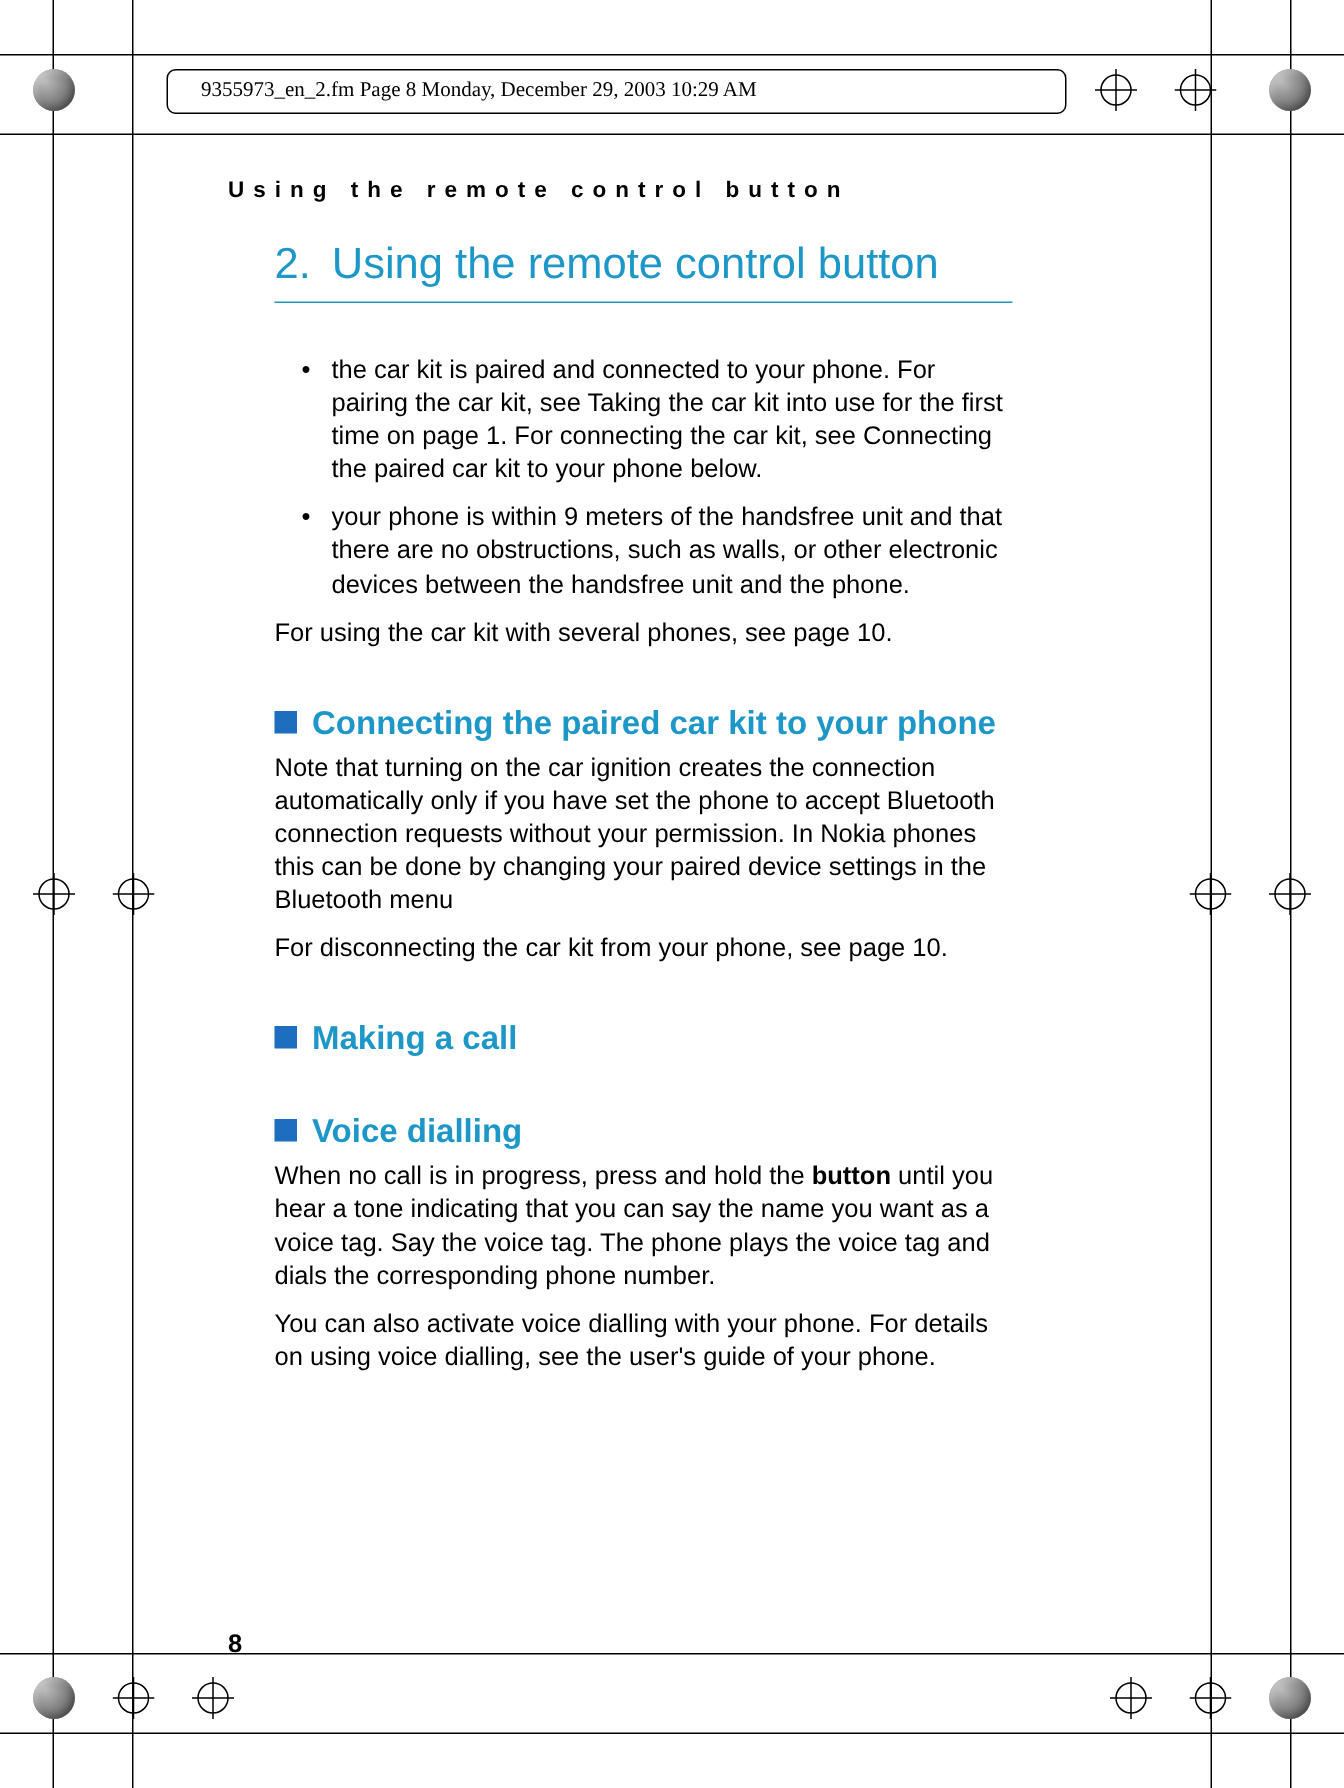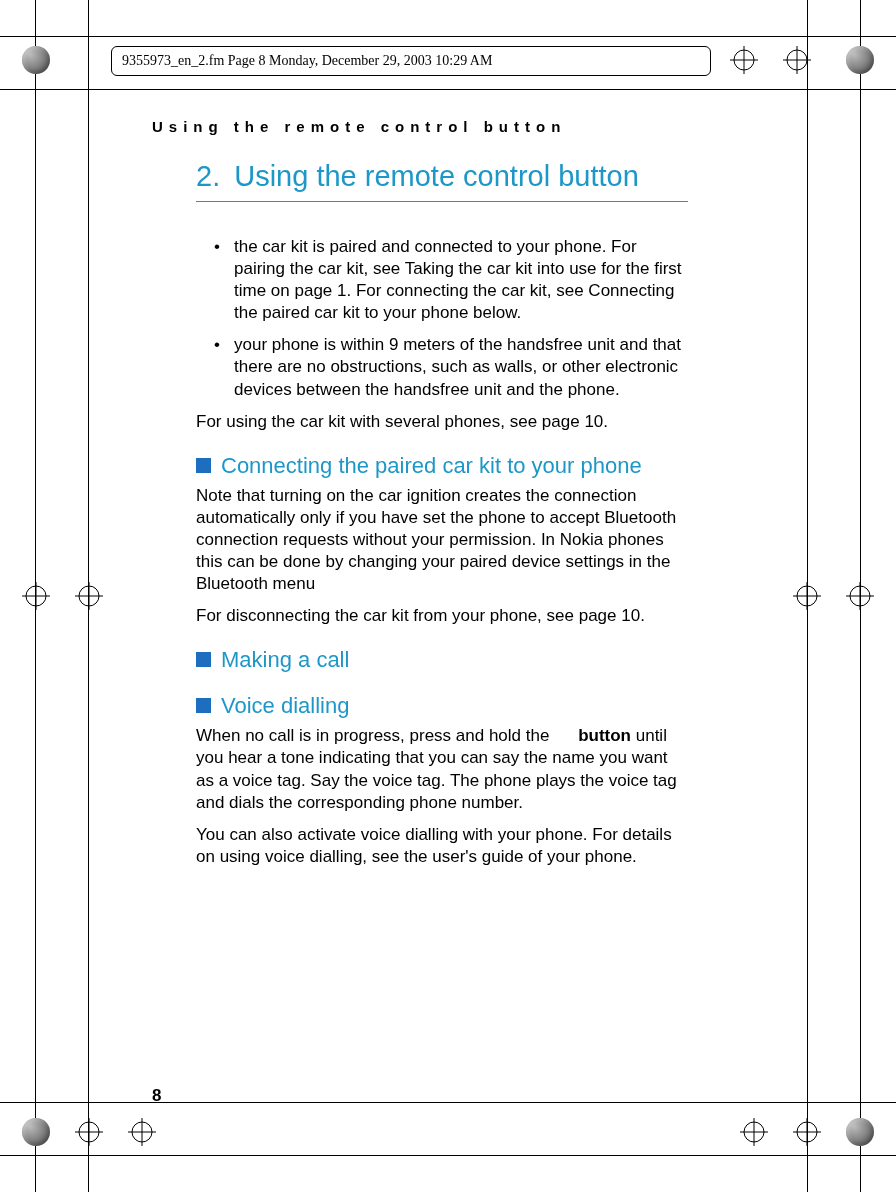--- a/index.html
+++ b/index.html
@@ -41,35 +41,35 @@
   }
   .header-box {
     position: absolute;
     left: 111px;
     top: 46px;
     width: 600px;
     height: 30px;
     border: 1px solid #000;
     border-radius: 6px;
     font-size: 14px;
-    padding: 6px 10px;
+    padding: 6px 22px;
     font-family: "Times New Roman", serif;
   }
   .running-head {
     position: absolute;
     left: 152px;
     top: 118px;
     font-size: 15px;
     letter-spacing: 6px;
     font-family: Arial, sans-serif;
     font-weight: bold;
   }
   .content {
     position: absolute;
-    left: 196px;
+    left: 183px;
     top: 160px;
     width: 492px;
   }
   .chapter-title {
     color: #1d97c8;
     font-size: 29px;
     font-weight: normal;
     border-bottom: 1px solid #1d97c8;
     padding-bottom: 8px;
     margin-bottom: 34px;
@@ -98,45 +98,45 @@
     font-family: "Arial Narrow", Arial, sans-serif;
     font-stretch: condensed;
   }
   ul.bullets li::before {
     content: "•";
     position: absolute;
     left: 0;
     top: 0;
   }
   .section-head {
-    margin-top: 20px;
+    margin-top: 36px;
     margin-bottom: 6px;
     font-size: 22px;
     color: #1d97c8;
-    font-weight: normal;
+    font-weight: bold;
     font-family: Arial, sans-serif;
   }
   .section-head .sq {
     display: inline-block;
     width: 15px;
     height: 15px;
     background: #1d6ebf;
     margin-right: 10px;
     position: relative;
     top: 0px;
   }
   .page-num {
     position: absolute;
     left: 152px;
     bottom: 86px;
     font-size: 17px;
     font-weight: bold;
     font-family: Arial, sans-serif;
   }
-  .bold { font-weight: bold; margin-left: 24px; }
+  .bold { font-weight: bold; }
 </style>
 </head>
 <body>
 
 <div class="crop-line-h" style="top:36px;"></div>
 <div class="crop-line-h" style="top:89px;"></div>
 <div class="crop-line-h" style="bottom:36px;"></div>
 <div class="crop-line-h" style="bottom:89px;"></div>
 <div class="crop-line-v" style="left:35px;"></div>
 <div class="crop-line-v" style="left:88px;"></div>

